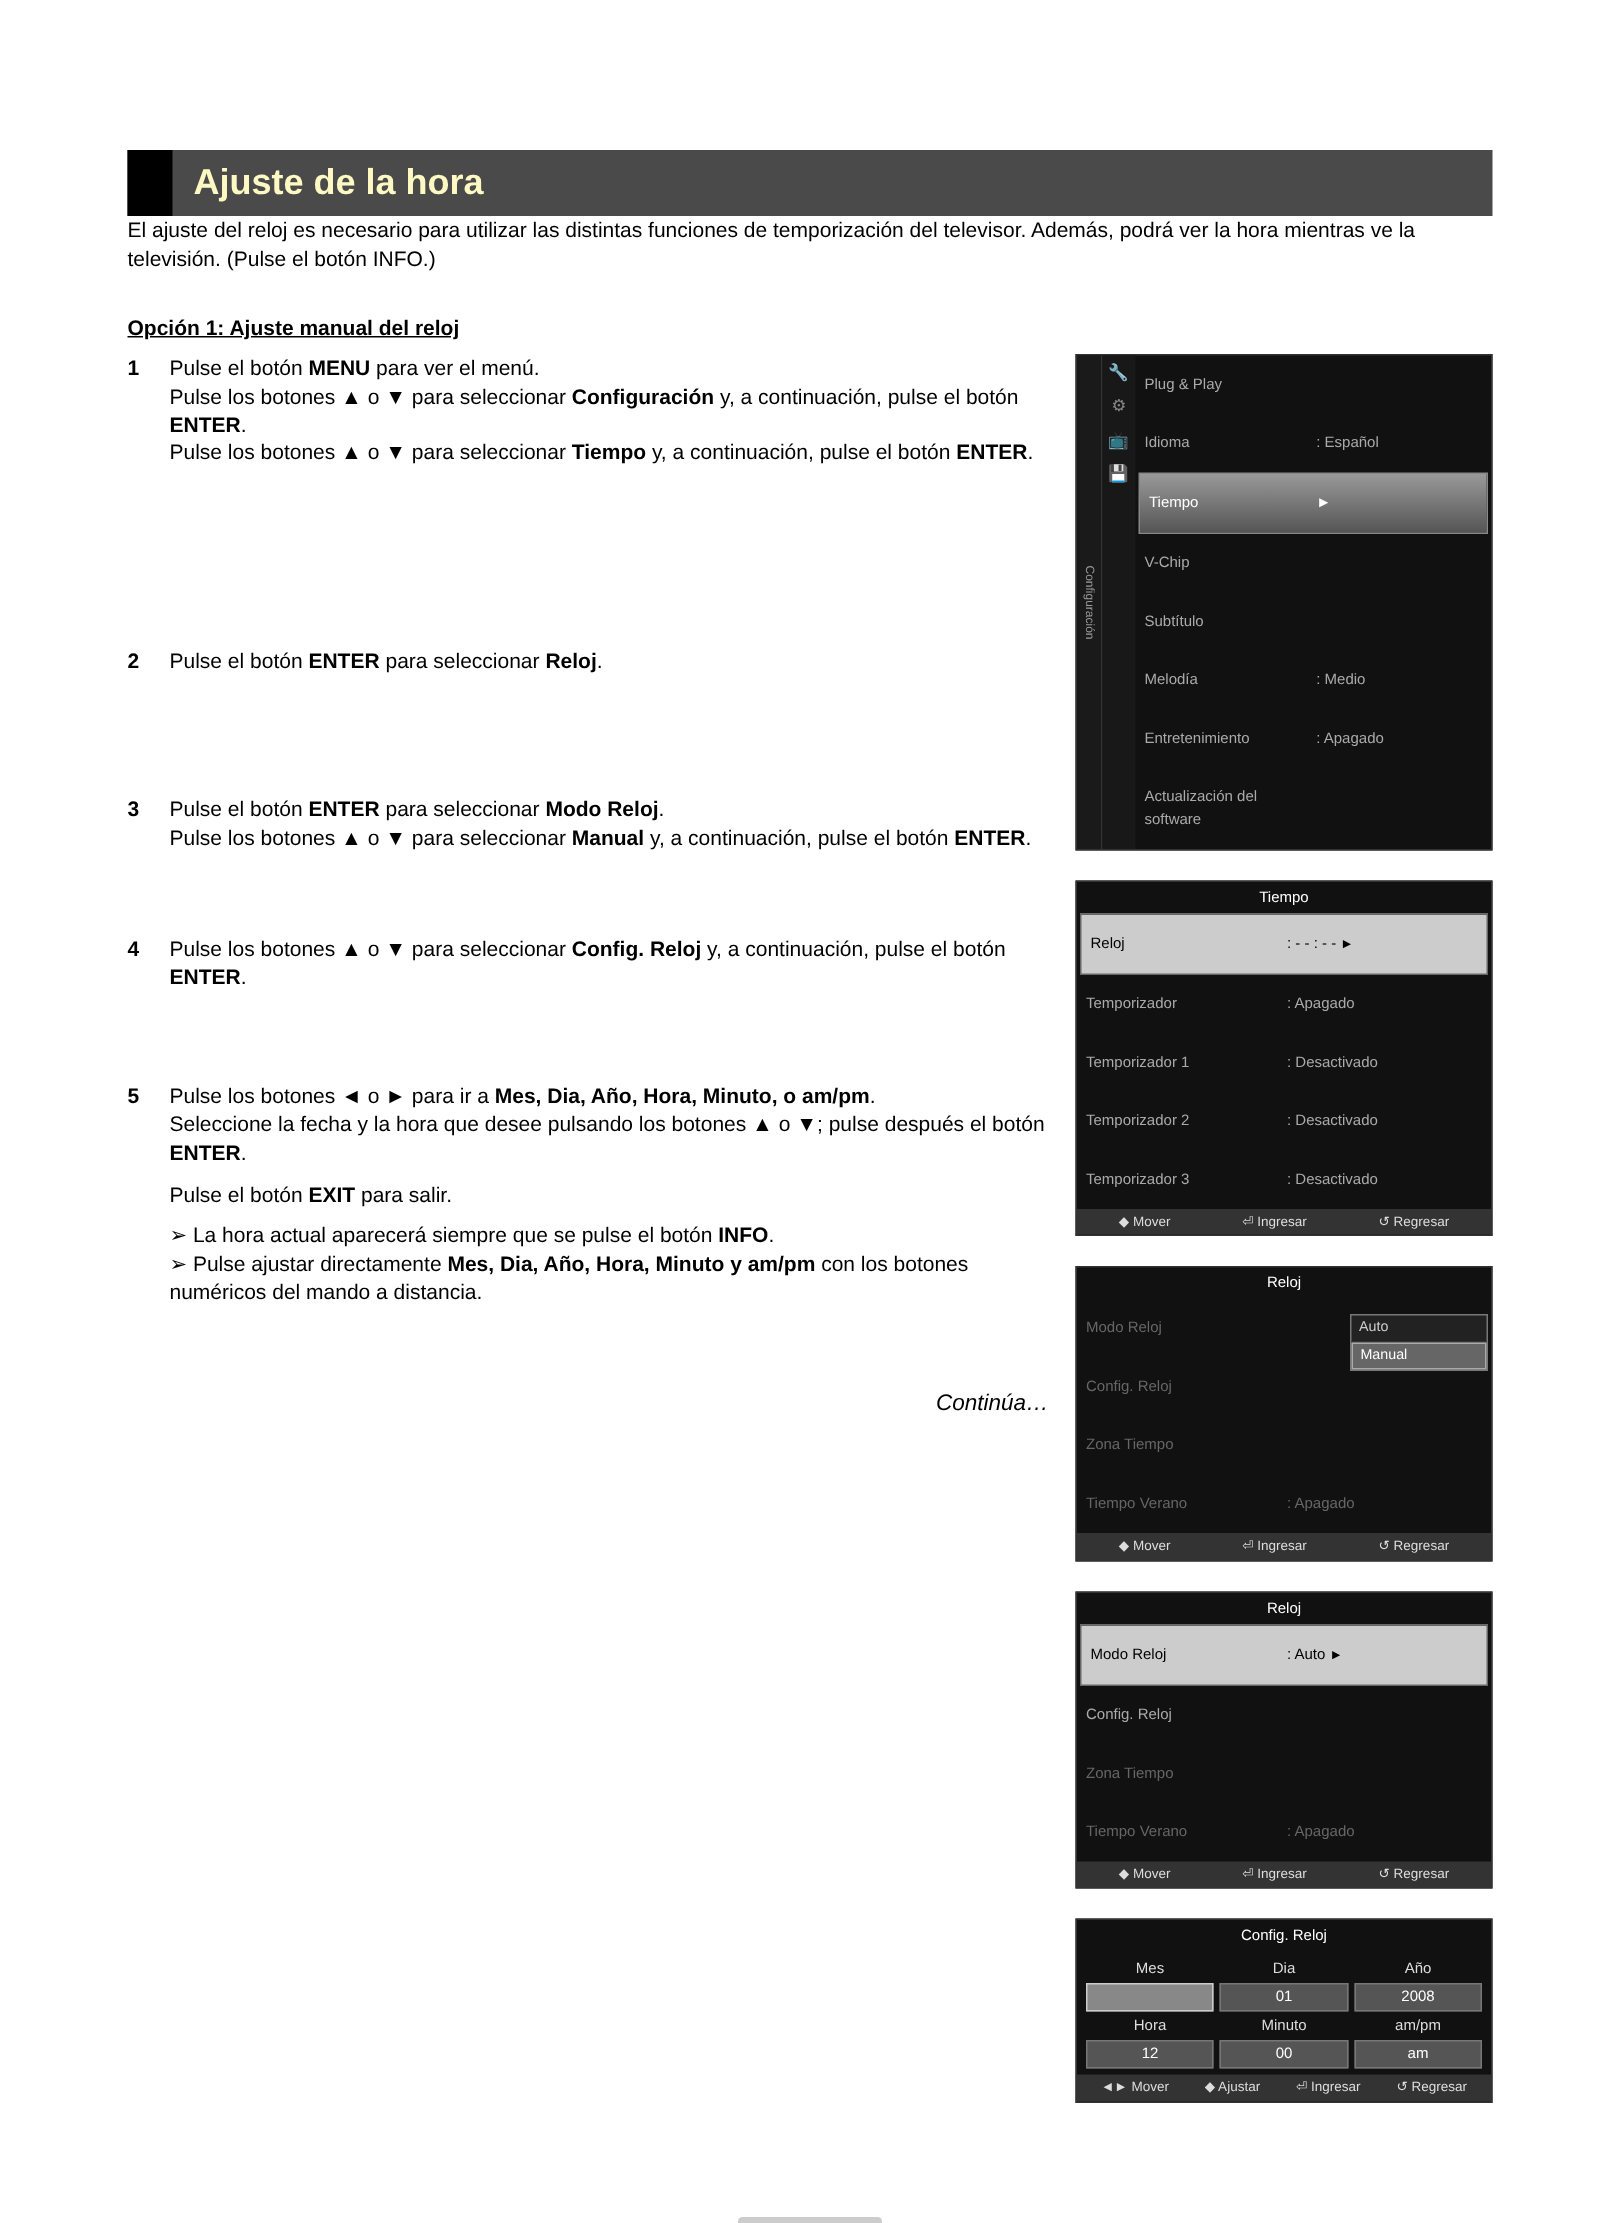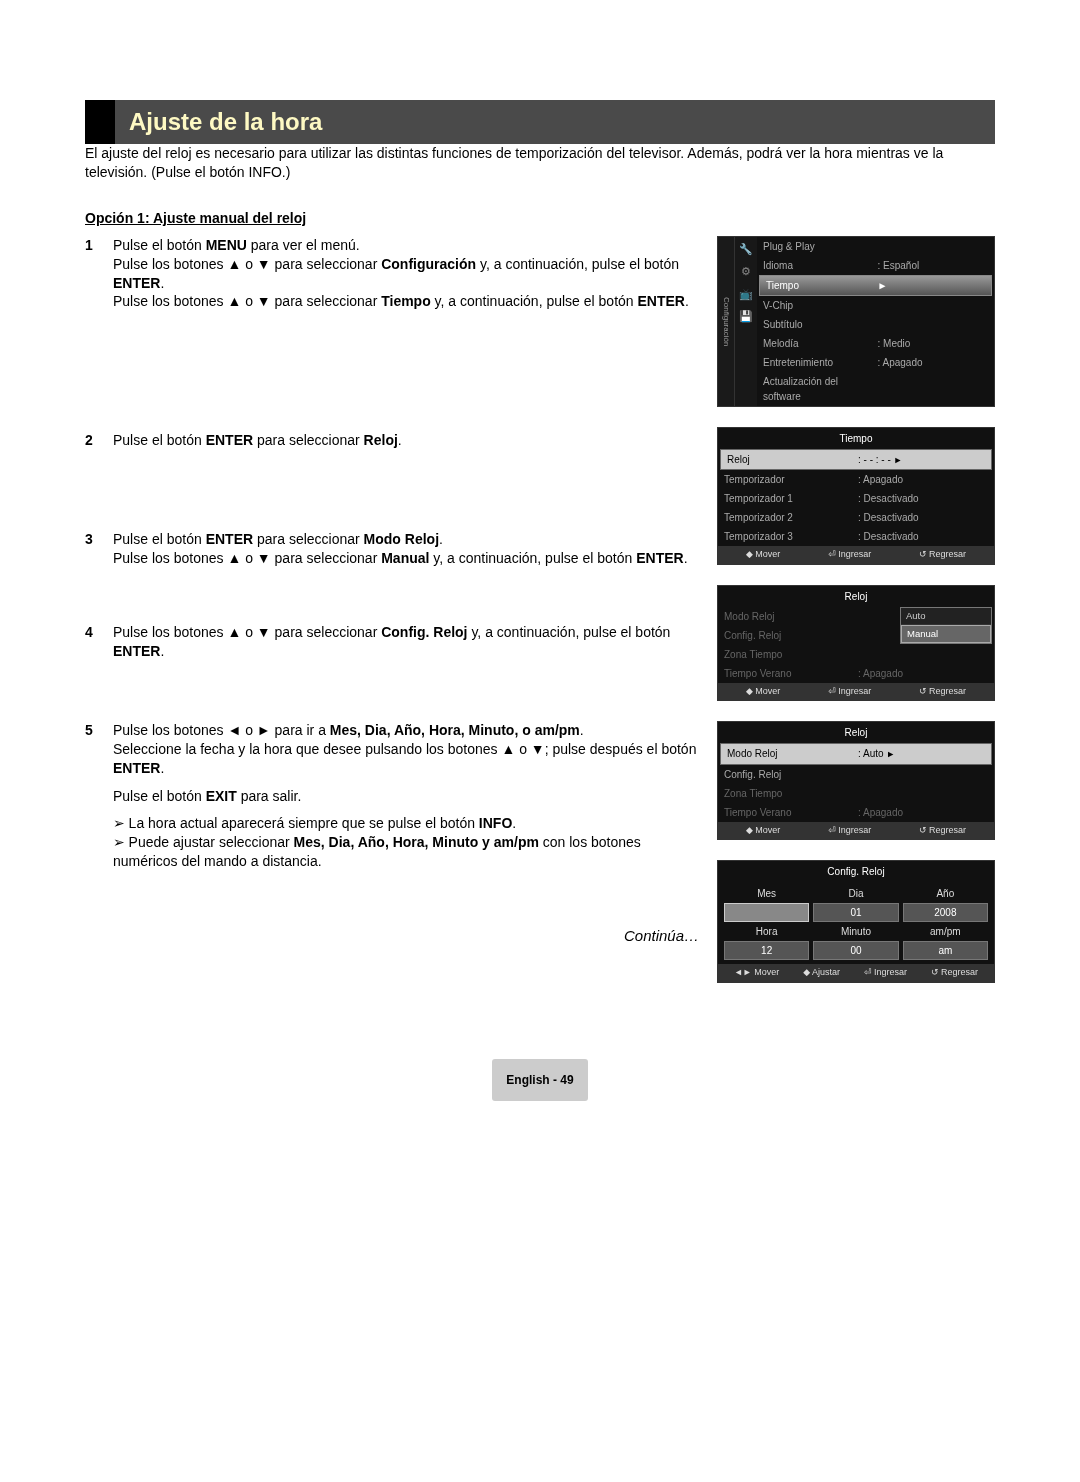--- a/index.html
+++ b/index.html
@@ -67,21 +67,21 @@
     line-height: 1.5;
   }
   .osd .title {
     text-align: center;
     font-size: 10px;
     padding: 3px 0;
     color: #fff;
   }
   .osd .row {
     display: flex;
-    padding: 2px 6px;
+    padding: 12px 6px;
     justify-content: space-between;
     color: #aaa;
   }
   .osd .row .k { flex: 1; }
   .osd .row .v { flex: 1; text-align: left; padding-left:4px;}
   .osd .row.sel {
     background: #ccc;
     color: #000;
     border:1px solid #666;
     margin:0 2px;
@@ -111,21 +111,21 @@
     text-align:center;
   }
   .osd .icons { width:22px; background:#181818; display:flex; flex-direction:column; align-items:center; gap:6px; padding-top:4px; color:#888; font-size:11px;}
   .osd .main { flex:1; }
   .dim { color:#666 !important;}
   .popup {
     position:relative;
   }
   .popup-box {
     position:absolute;
-    right:2px; top:0;
+    right:2px; top:10px;
     background:#222;
     border:1px solid #777;
     width:90px;
     font-size:9.5px;
   }
   .popup-box div { padding:1px 5px; color:#ccc; border-bottom:1px solid #333;}
   .popup-box div.sel { background:#666; color:#fff; border:1px solid #aaa;}
 
   
   .grid-osd .grid {
@@ -200,21 +200,21 @@
 
         <div class="step" style="margin-bottom:0;">
           <div class="n">5</div>
           <div class="body">
             <span>Pulse los botones ◄ o ► para ir a </span><span class="bold">Mes, Dia, Año, Hora, Minuto, o am/pm</span><span>.</span><br>
             <span>Seleccione la fecha y la hora que desee pulsando los botones ▲ o ▼; pulse después el botón </span><span class="bold">ENTER</span><span>.</span>
             <div style="height:10px"></div>
             <span>Pulse el botón </span><span class="bold">EXIT</span><span> para salir.</span>
             <div style="height:8px"></div>
             <span>➢  La hora actual aparecerá siempre que se pulse el botón </span><span class="bold">INFO</span><span>.</span><br>
-            <span>➢  Puede ajustar seleccionar </span><span class="bold">Mes, Dia, Año, Hora, Minuto y am/pm</span><span> con los botones numéricos del mando a distancia.</span>
+            <span>➢  Pulse ajustar directamente </span><span class="bold">Mes, Dia, Año, Hora, Minuto y am/pm</span><span> con los botones numéricos del mando a distancia.</span>
           </div>
         </div>
 
       </div>
 
       <div class="continue">Continúa…</div>
     </div>
 
     <div class="right-col">
 

